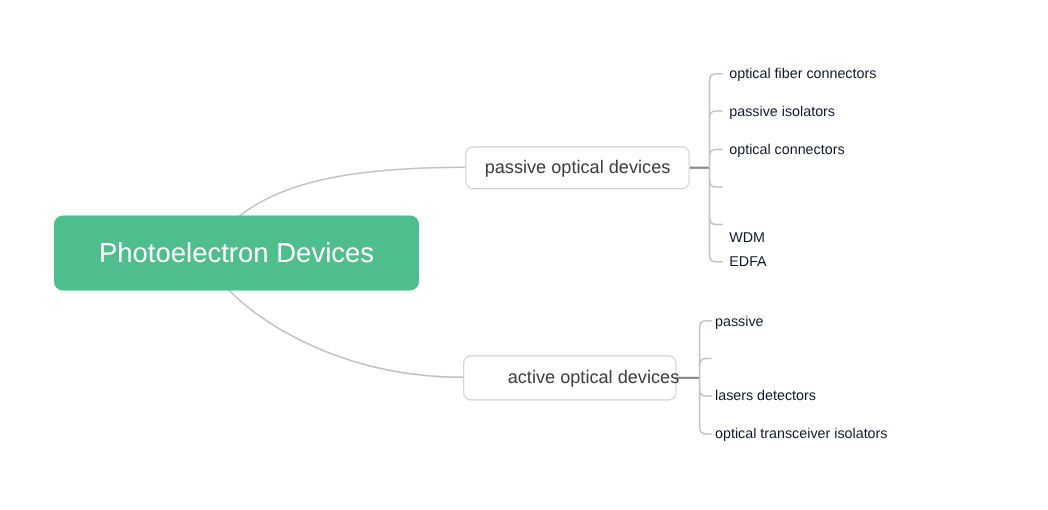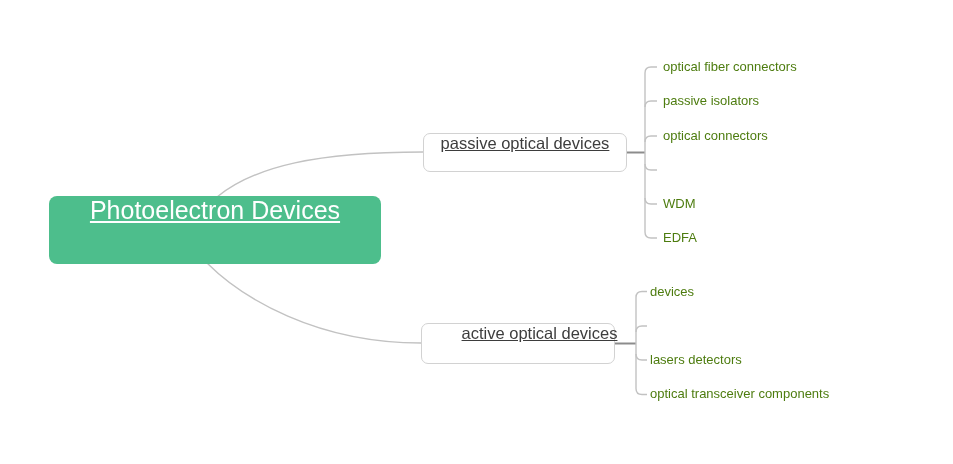--- a/index.html
+++ b/index.html
@@ -20,24 +20,24 @@
     left: 0;
     top: 0;
     width: 953px;
     height: 464px;
     pointer-events: none;
   }
   .node {
     position: absolute;
     box-sizing: border-box;
     display: flex;
+    align-items: center;
     justify-content: center;
     white-space: nowrap;
     cursor: default;
-    text-decoration: underline;
   }
   .root-node {
     left: 49px;
     top: 196px;
     width: 332px;
     height: 68px;
     background: #4DBE8C;
     border-radius: 8px;
     color: #ffffff;
     font-size: 25px;
@@ -60,21 +60,21 @@
     top: 323px;
     width: 194px;
     height: 41px;
     padding-left: 43px;
   }
   .leaf {
     position: absolute;
     height: 18px;
     line-height: 18px;
     font-size: 13px;
-    color: #4d7c0f;
+    color: #0f172a;
     white-space: nowrap;
     cursor: default;
     text-align: right;
   }
   .leaf-p { left: 663px; }
   .leaf-a { left: 650px; }
 </style>
 </head>
 <body>
 
@@ -108,20 +108,20 @@
   <div class="node branch-node branch-passive">
     <span>passive optical devices</span>
   </div>
   <div class="node branch-node branch-active">
     <span>active optical devices</span>
   </div>
 
   <div class="leaf leaf-p" style="top:58px">optical fiber connectors</div>
   <div class="leaf leaf-p" style="top:92px">passive isolators</div>
   <div class="leaf leaf-p" style="top:127px">optical connectors</div>
-  <div class="leaf leaf-p" style="top:195px">WDM</div>
+  <div class="leaf leaf-p" style="top:207px">WDM</div>
   <div class="leaf leaf-p" style="top:229px">EDFA</div>
 
-  <div class="leaf leaf-a" style="top:283px">devices</div>
+  <div class="leaf leaf-a" style="top:283px">passive</div>
   <div class="leaf leaf-a" style="top:351px">lasers detectors</div>
-  <div class="leaf leaf-a" style="top:385px">optical transceiver components</div>
+  <div class="leaf leaf-a" style="top:385px">optical transceiver isolators</div>
 
 </div>
 
 </body></html>

